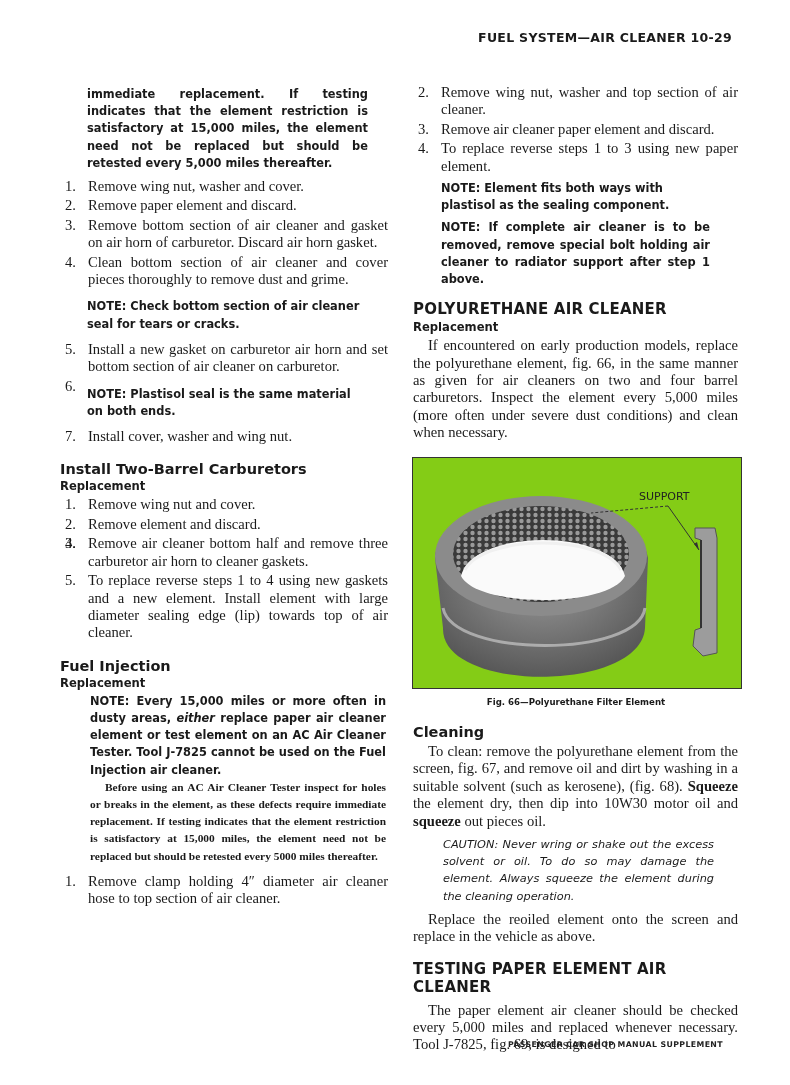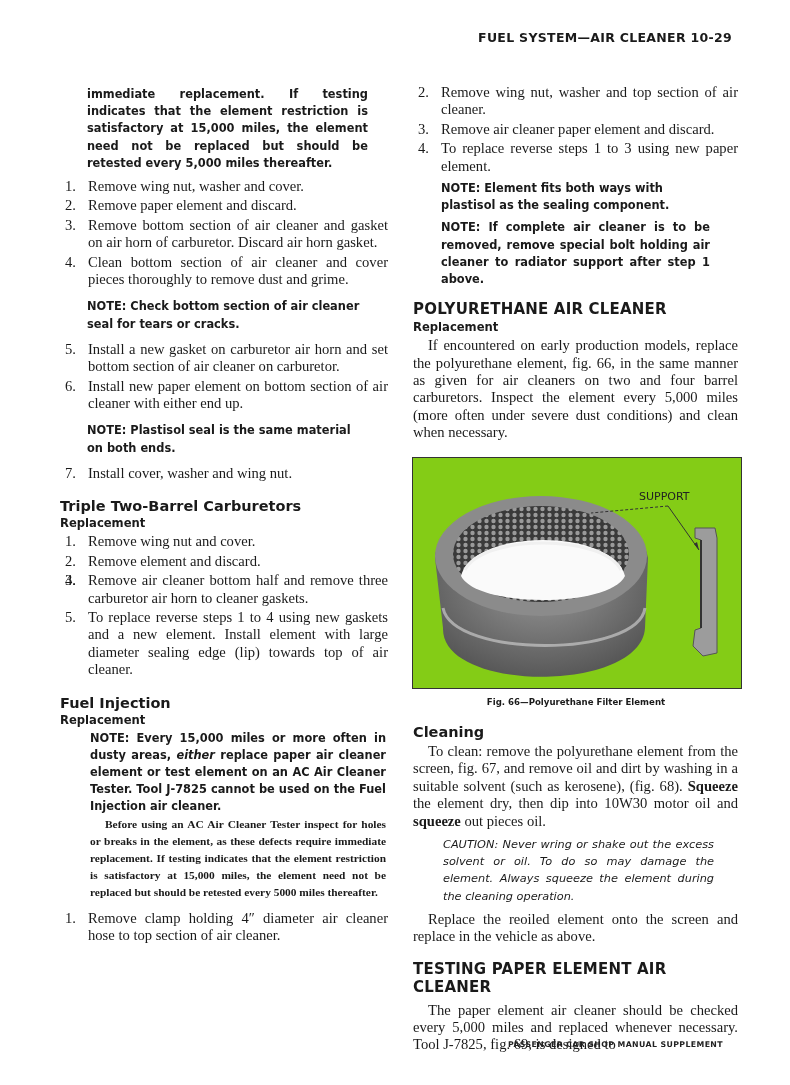--- a/index.html
+++ b/index.html
@@ -35,31 +35,31 @@
     <li><span class="num">1.</span><span>Remove wing nut, washer and cover.</span></li>
     <li><span class="num">2.</span><span>Remove paper element and discard.</span></li>
     <li><span class="num">3.</span><span>Remove bottom section of air cleaner and gasket on air horn of carburetor. Discard air horn gasket.</span></li>
     <li><span class="num">4.</span><span>Clean bottom section of air cleaner and cover pieces thoroughly to remove dust and grime.</span></li>
   </ol>
   <div style="height:8px"></div>
   <div class="bold-note indent-note" style="text-align:left; margin-right:20px;">NOTE: Check bottom section of air cleaner seal for tears or cracks.</div>
   <div style="height:8px"></div>
   <ol class="steps">
     <li><span class="num">5.</span><span>Install a new gasket on carburetor air horn and set bottom section of air cleaner on carburetor.</span></li>
-    <li><span class="num">6.</span><span>Install new paper element on bottom section of air cleaner with either end up.</span></li>
+    <li><span class="num">6.</span></li>
   </ol>
   <div style="height:8px"></div>
   <div class="bold-note indent-note" style="text-align:left; margin-right:20px;">NOTE: Plastisol seal is the same material on both ends.</div>
   <div style="height:8px"></div>
   <ol class="steps">
     <li><span class="num">7.</span><span>Install cover, washer and wing nut.</span></li>
   </ol>
 
   <div style="height:14px"></div>
-  <div class="sec-h">Triple Two-Barrel Carburetors</div>
+  <div class="sec-h">Install Two-Barrel Carburetors</div>
   <div class="sub-h">Replacement</div>
   <ol class="steps">
     <li><span class="num">1.</span><span>Remove wing nut and cover.</span></li>
     <li><span class="num">2.</span><span>Remove element and discard.</span></li>
     <li><span class="num">3.</span></li>
     <li><span class="num">4.</span><span>Remove air cleaner bottom half and remove three carburetor air horn to cleaner gaskets.</span></li>
     <li><span class="num">5.</span><span>To replace reverse steps 1 to 4 using new gaskets and a new element. Install element with large diameter sealing edge (lip) towards top of air cleaner.</span></li>
   </ol>
 
   <div style="height:14px"></div>

